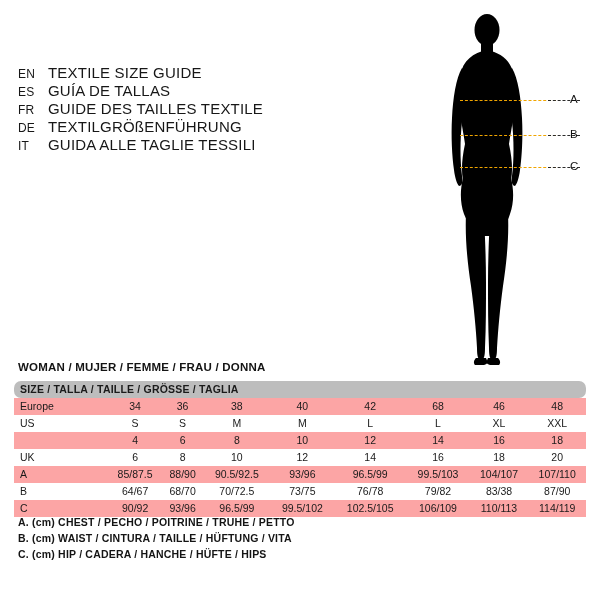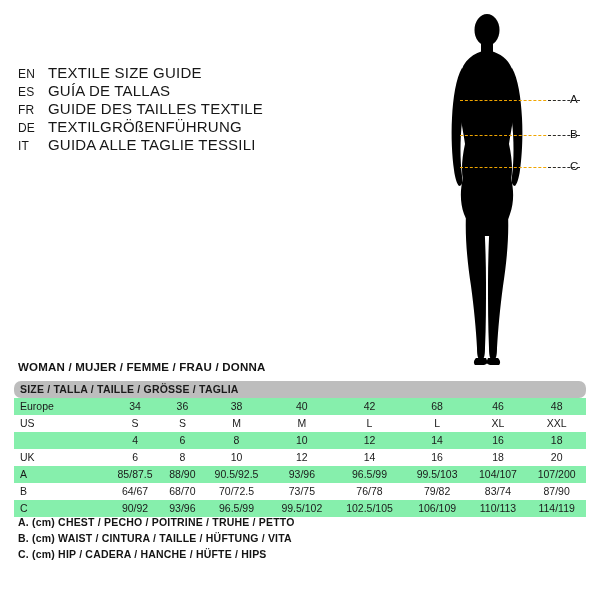--- a/index.html
+++ b/index.html
@@ -112,21 +112,21 @@
   .row-head td {
     background: #bdbdbd;
     font-weight: bold;
     text-align: left;
     padding-left: 6px;
     font-size: 10.5px;
     letter-spacing: 0.2px;
     border-radius: 7px;
   }
   .row-shade td {
-    background: #86efac;
+    background: #fca5a5;
   }
   .row-plain td {
     background: #ffffff;
     margin-top: 18px;
   }
 
   
   .legend {
     position: absolute;
     left: 18px;
@@ -304,32 +304,32 @@
 
       <tr class="row-shade">
         <td class="label-cell">A</td>
         <td>85/87.5</td>
         <td>88/90</td>
         <td>90.5/92.5</td>
         <td>93/96</td>
         <td>96.5/99</td>
         <td>99.5/103</td>
         <td>104/107</td>
-        <td>107/200</td>
+        <td>107/110</td>
       </tr>
 
       <tr class="row-plain">
         <td class="label-cell">B</td>
         <td>64/67</td>
         <td>68/70</td>
         <td>70/72.5</td>
         <td>73/75</td>
         <td>76/78</td>
         <td>79/82</td>
-        <td>83/74</td>
+        <td>83/38</td>
         <td>87/90</td>
       </tr>
 
       <tr class="row-shade">
         <td class="label-cell">C</td>
         <td>90/92</td>
         <td>93/96</td>
         <td>96.5/99</td>
         <td>99.5/102</td>
         <td>102.5/105</td>

